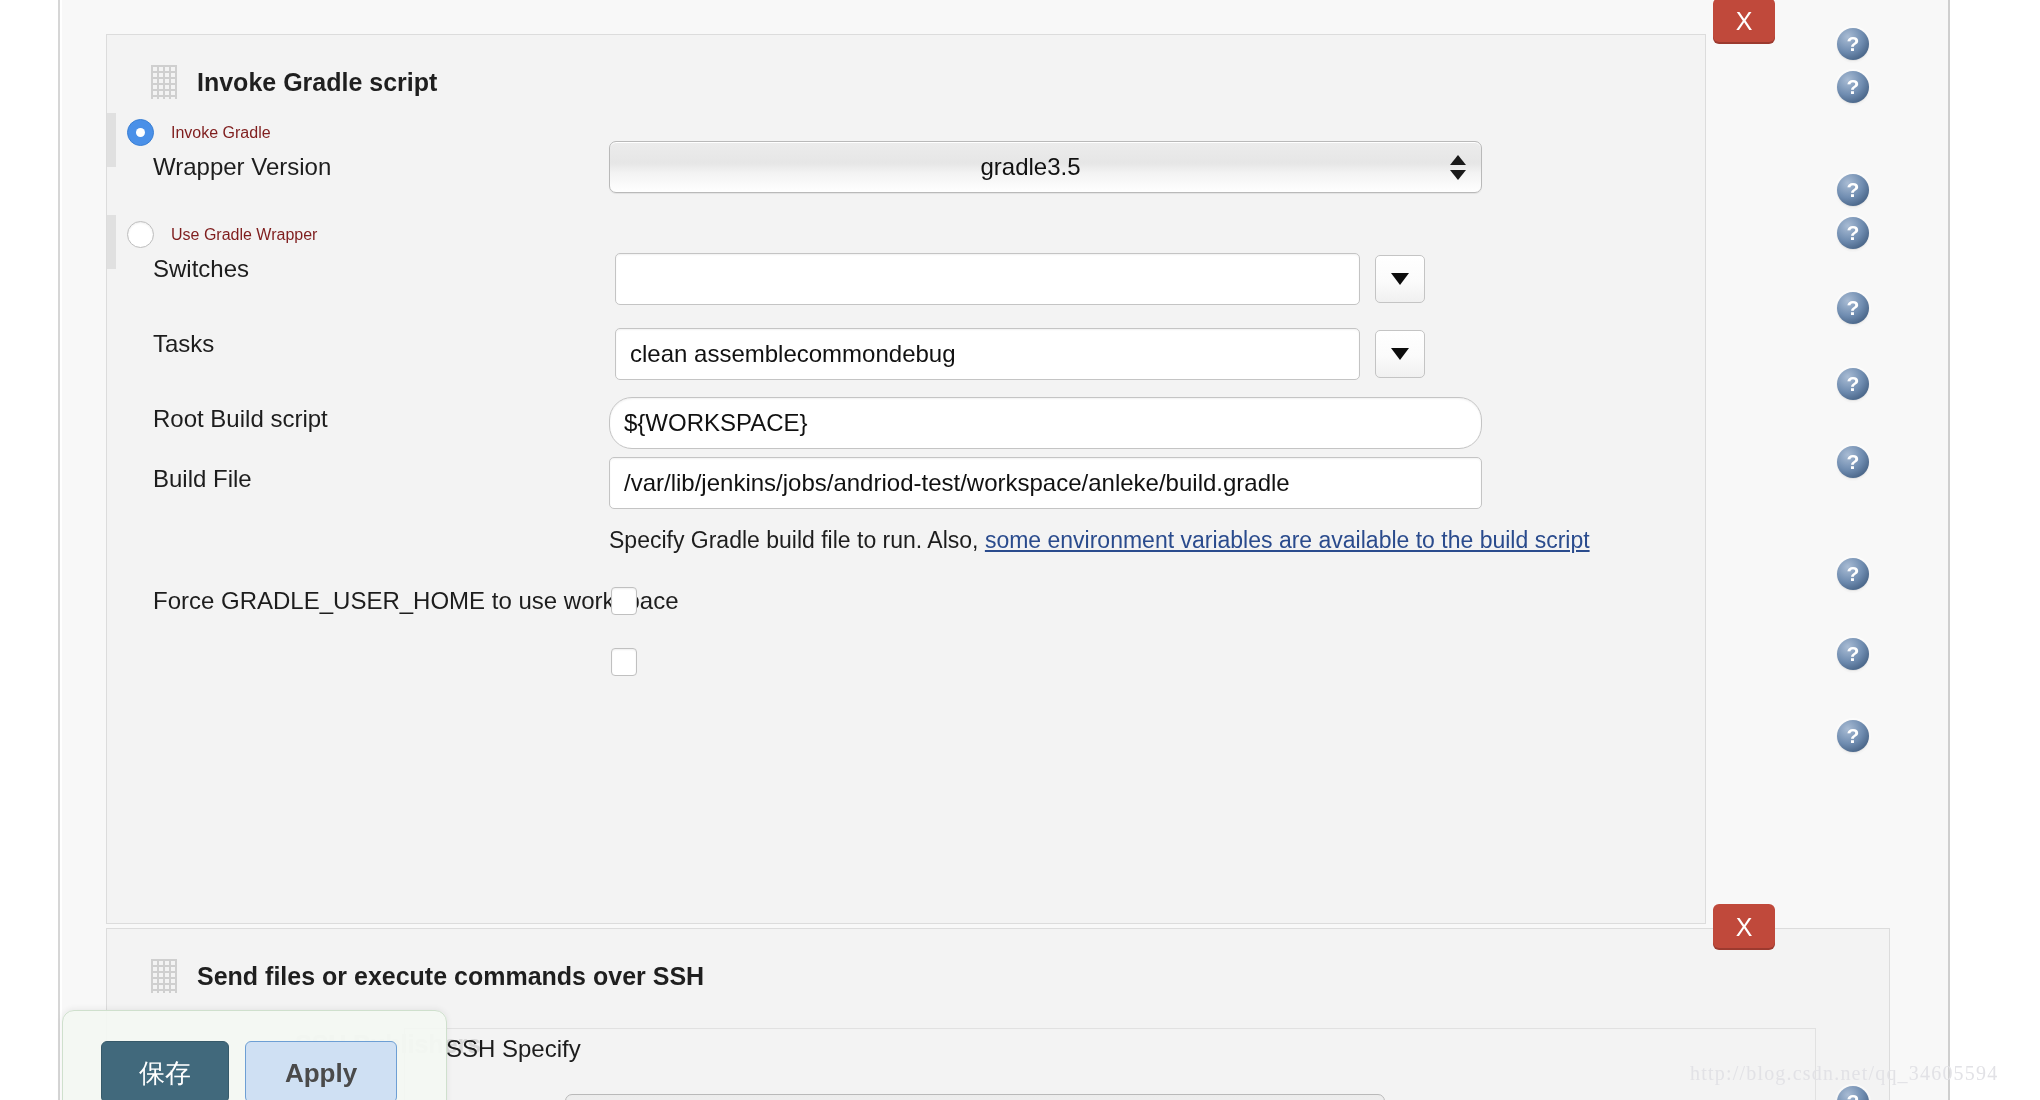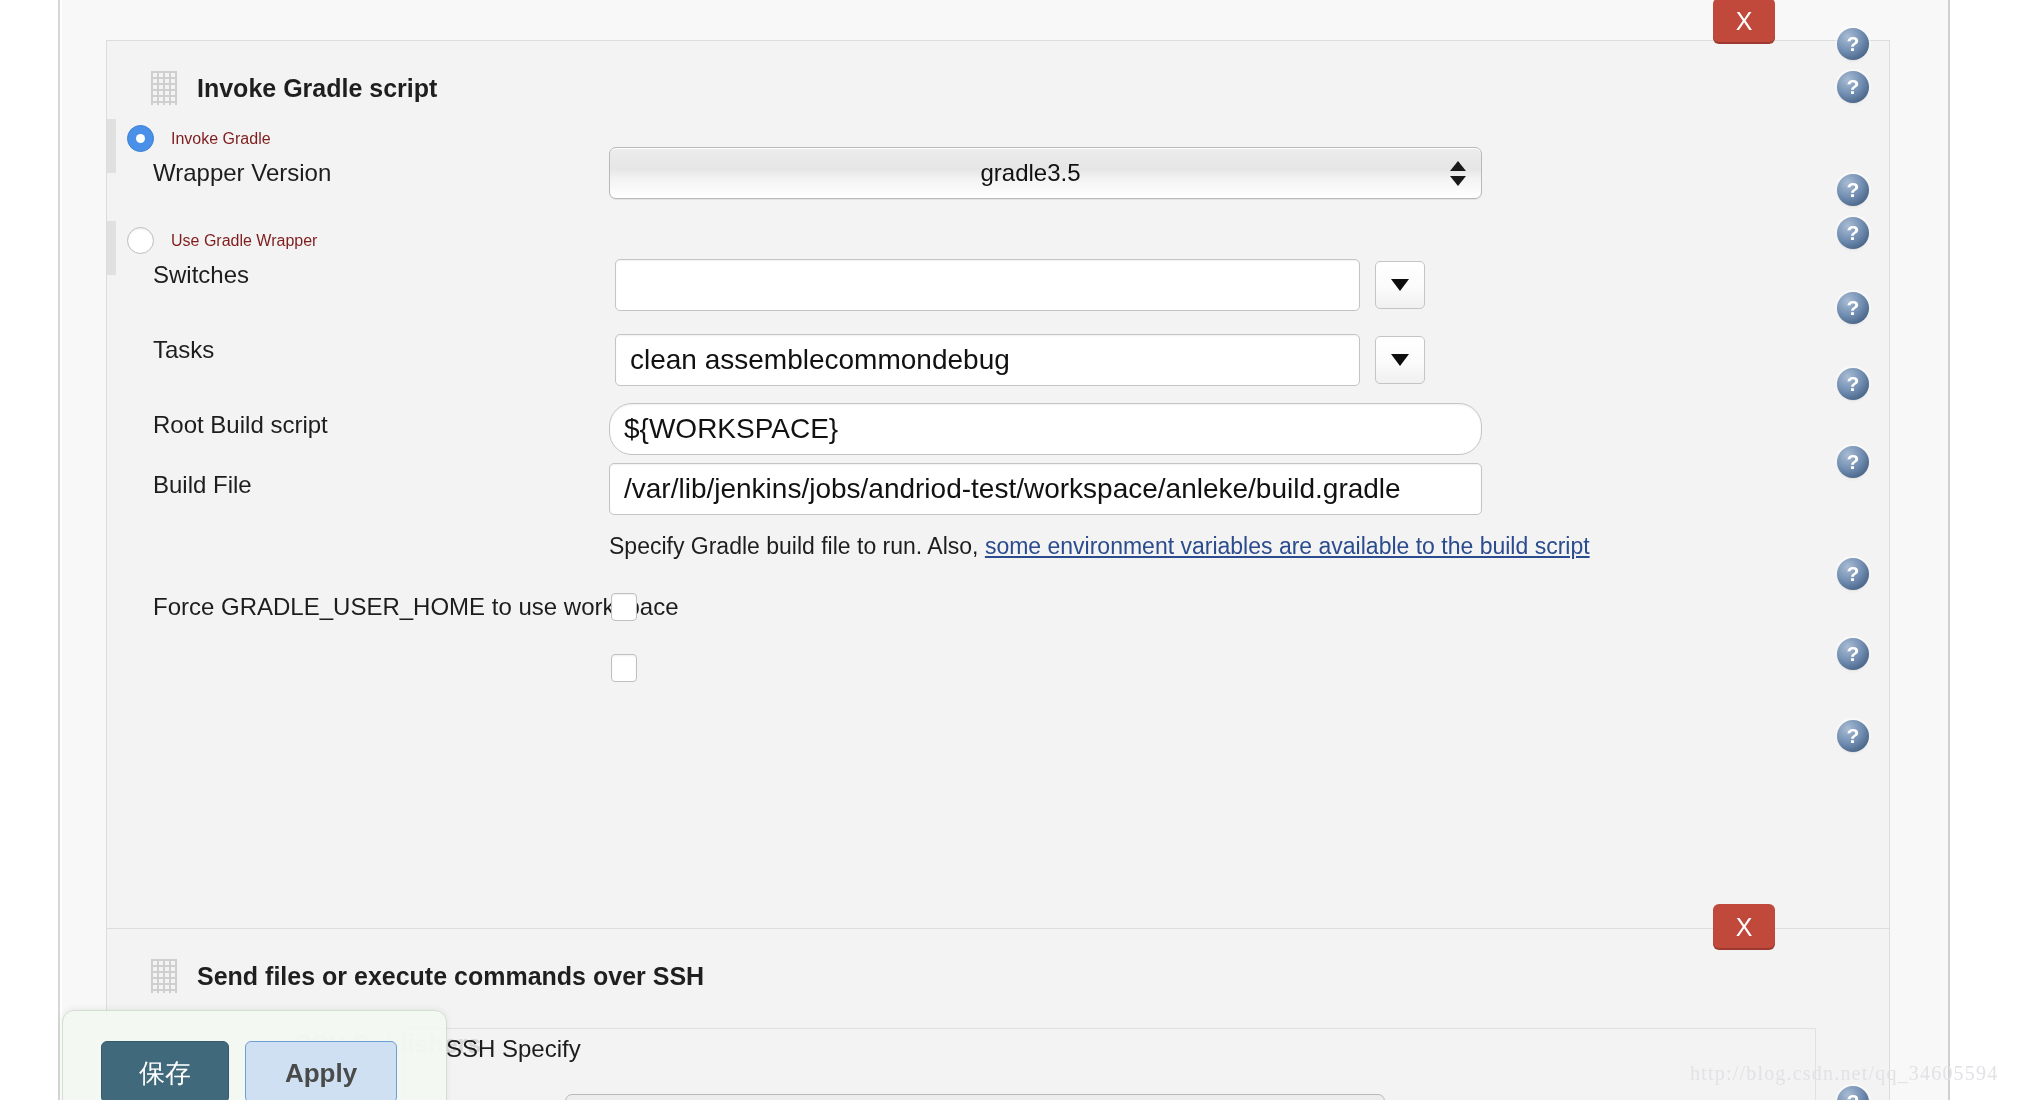--- a/index.html
+++ b/index.html
@@ -40,22 +40,22 @@
     background: #f8f8f8;
   }
 
   
   .builder {
     position: absolute;
     background: #f3f3f3;
     border: 1px solid #dcdcdc;
   }
   #builder-gradle {
-    left: 44px; top: 40px;
-    width: 1784px; height: 890px;
+    left: 44px; top: 34px;
+    width: 1600px; height: 890px;
   }
   #builder-ssh {
     left: 44px; top: 928px;
     width: 1784px; height: 230px;
   }
 
   
   .accent-bar {
     position: absolute;
     width: 9px;
@@ -197,21 +197,21 @@
     border-top: 10px solid #1a1a1a;
   }
 
   
   .text-input {
     position: absolute;
     background: #ffffff;
     border: 1px solid #c4c4c4;
     border-radius: 5px;
     box-shadow: inset 0 1px 2px rgba(0,0,0,0.06);
-    font-size: 28px;
+    font-size: 24px;
     color: #111111;
     padding: 0 14px;
     display: flex;
     align-items: center;
     white-space: nowrap;
     overflow: hidden;
     font-family: "Liberation Sans", sans-serif;
   }
 
   

